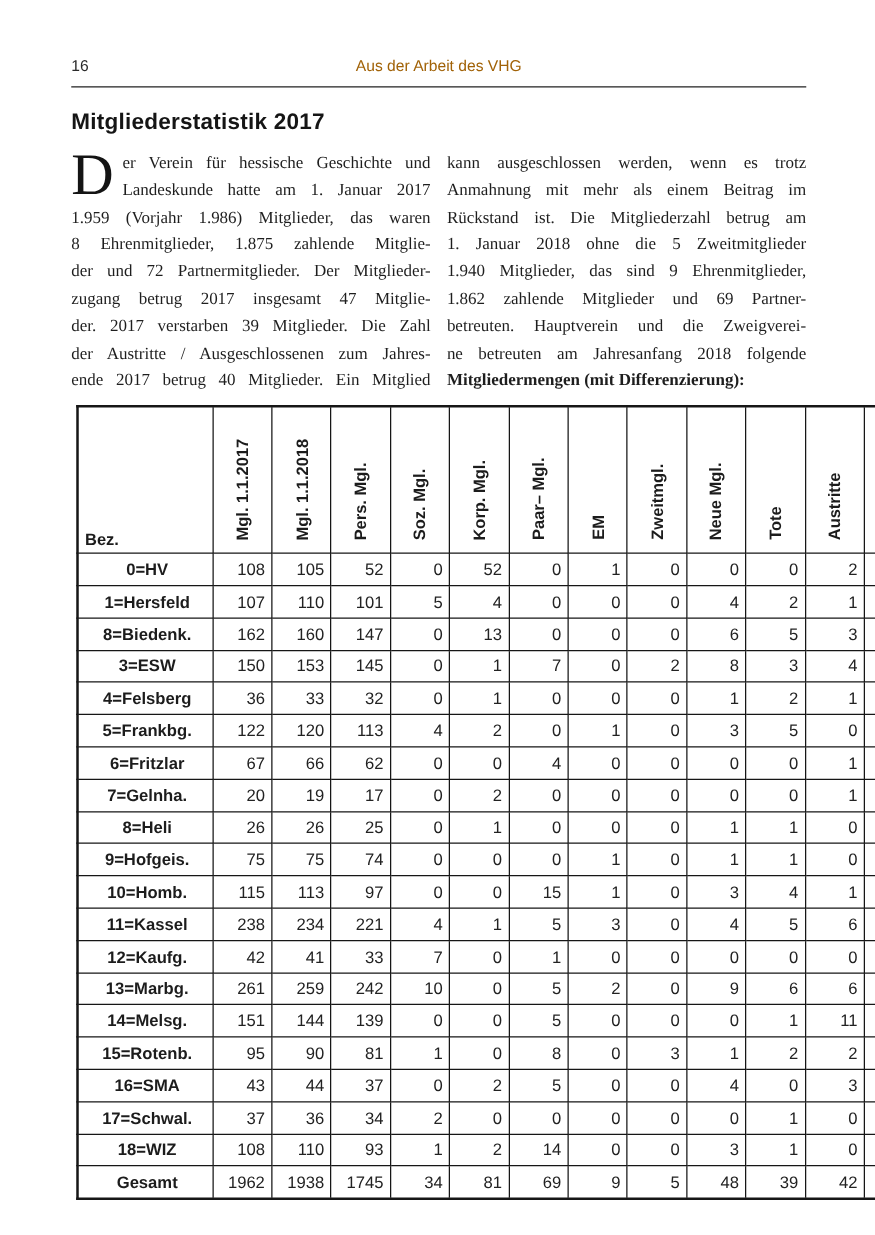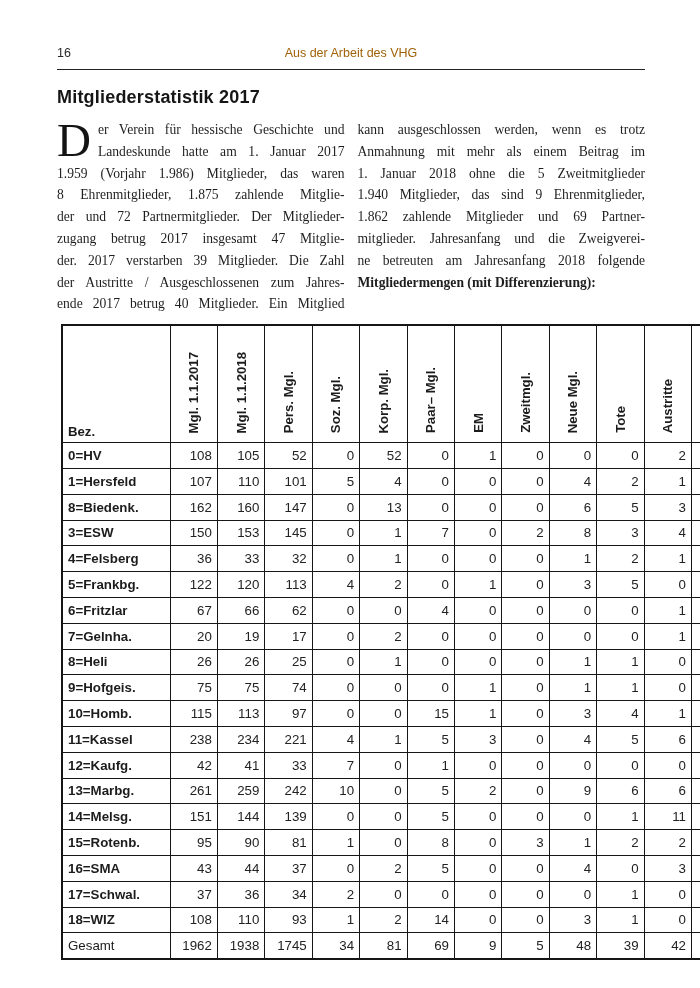--- a/index.html
+++ b/index.html
@@ -32,23 +32,23 @@
   table.members{border-collapse:collapse;table-layout:fixed;width:679px;
                 margin:9px 17px 0 4px;border:2px solid #161616;}
   table.members col.c-label{width:108px;}
   table.members th,table.members td{border:1.5px solid #161616;overflow:hidden;}
   th.corner{vertical-align:bottom;text-align:left;padding:2px 2px 3px 5px;
             font-size:13.2px;font-weight:bold;height:111px;}
   th.rot{vertical-align:bottom;text-align:center;padding:4px 0 5px 0;}
   th.rot .vert{display:inline-block;writing-mode:vertical-rl;transform:rotate(180deg);
                white-space:nowrap;font-size:13.2px;font-weight:bold;line-height:1;}
   td{height:22.8px;font-size:13.3px;}
-  td.label{text-align:left;padding:1px 2px 1px 5px;font-weight:bold;white-space:nowrap;}
+  td.label{text-align:center;padding:1px 2px 1px 5px;font-weight:bold;white-space:nowrap;}
   td.num{text-align:right;padding:1px 5px 1px 1px;font-weight:normal;color:#222;}
-  tr.total td.label{font-weight:normal;}
+  tr.total td.label{font-weight:bold;}
 </style>
 </head>
 <body>
 
 <div class="page">
 
   <div class="page-header">
     <span class="page-number">16</span>
     <span class="running-head">Aus der Arbeit des VHG</span>
     <span></span>
@@ -65,24 +65,25 @@
         <div class="tline">8 Ehrenmitglieder, 1.875 zahlende Mitglie-</div>
         <div class="tline">der und 72 Partnermitglieder. Der Mitglieder-</div>
         <div class="tline">zugang betrug 2017 insgesamt 47 Mitglie-</div>
         <div class="tline">der. 2017 verstarben 39 Mitglieder. Die Zahl</div>
         <div class="tline">der Austritte / Ausgeschlossenen zum Jahres-</div>
         <div class="tline">ende 2017 betrug 40 Mitglieder. Ein Mitglied</div>
       </div>
     <div class="col" id="col-right">
         <div class="tline">kann ausgeschlossen werden, wenn es trotz</div>
         <div class="tline">Anmahnung mit mehr als einem Beitrag im</div>
+        <div class="tline">Rückstand ist. Die Mitgliederzahl betrug am</div>
         <div class="tline">1. Januar 2018 ohne die 5 Zweitmitglieder</div>
         <div class="tline">1.940 Mitglieder, das sind 9 Ehrenmitglieder,</div>
         <div class="tline">1.862 zahlende Mitglieder und 69 Partner-</div>
-        <div class="tline">mitglieder. Jahresanfang und die Zweigverei-</div>
+        <div class="tline">betreuten. Hauptverein und die Zweigverei-</div>
         <div class="tline">ne betreuten am Jahresanfang 2018 folgende</div>
         <div class="tline flush">Mitgliedermengen (mit Differenzierung):</div>
       </div>
   </div>
 
   <table class="members">
     <colgroup>
       <col class="c-label">
       <col span="12">
     </colgroup>

